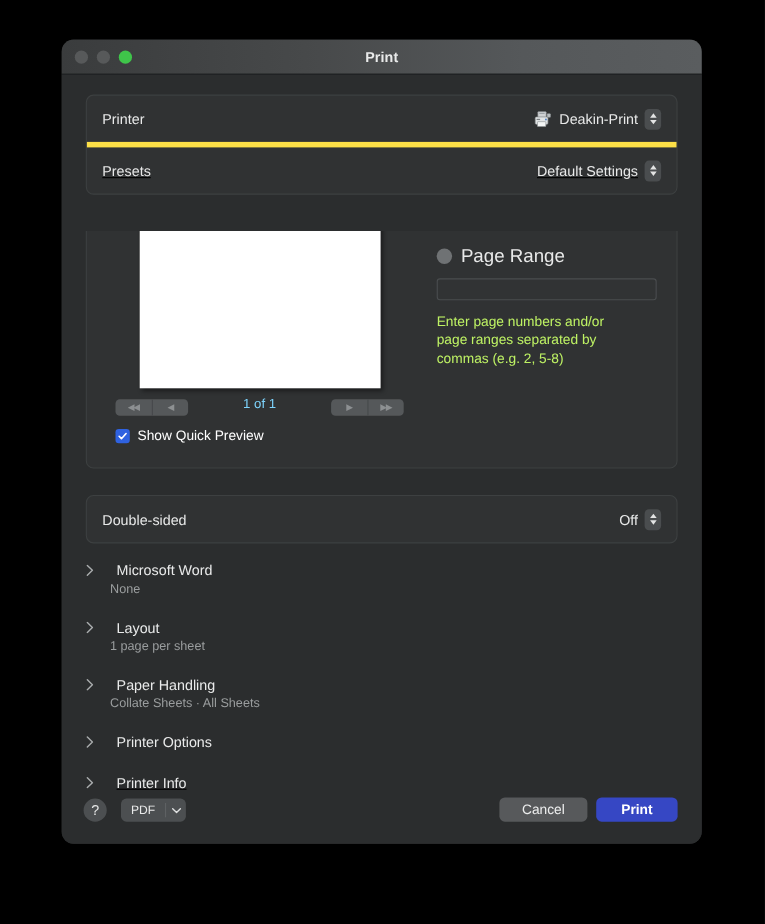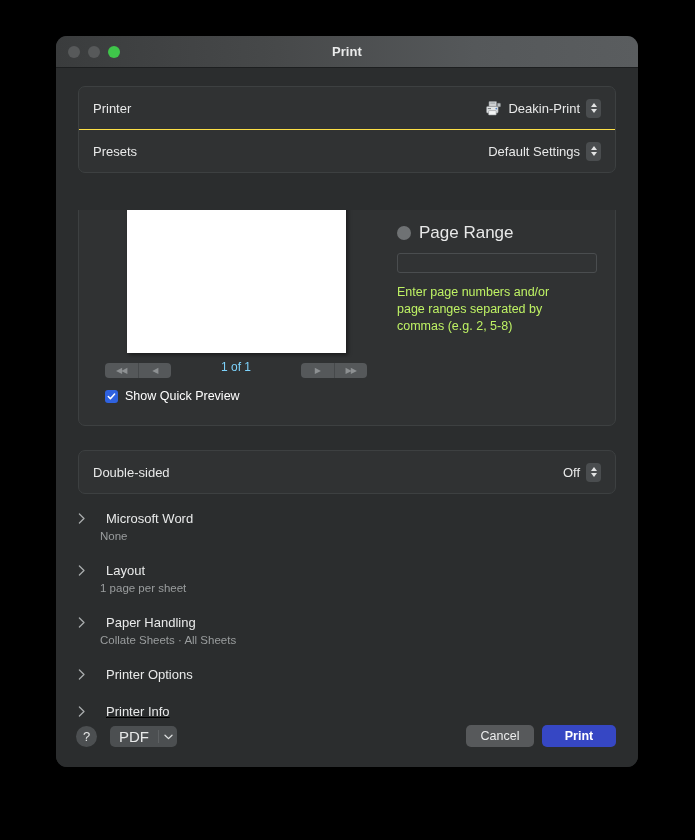--- a/index.html
+++ b/index.html
@@ -89,21 +89,22 @@
   }
   .pref-row {
     display: flex;
     align-items: center;
     justify-content: space-between;
     height: 42px;
     padding: 0 14px;
     text-align: right;
   }
   .pref-row + .pref-row {
-    border-top: 1px solid #fde047;
+    border-top: 5px solid #fde047;
+    text-decoration: underline;
   }
   .pref-label {
     font-size: 13px;
     color: #e8e9e9;
   }
   .pref-value {
     display: flex;
     align-items: center;
     gap: 6px;
     font-size: 13px;
@@ -347,40 +348,40 @@
     display: flex;
     align-items: stretch;
     background: #4c4f51;
     border-radius: 5px;
     overflow: hidden;
   }
   .pdf-label {
     display: flex;
     align-items: center;
     padding: 0 9px;
-    font-size: 15px;
+    font-size: 11px;
     color: #e8e9e9;
   }
   .pdf-div {
     width: 1px;
     background: #5e6163;
     margin: 4px 0;
   }
   .pdf-chev {
     display: flex;
     align-items: center;
     justify-content: center;
     width: 18px;
   }
 
   .cancel-btn {
     position: absolute;
     right: 104px;
     top: 21px;
-    width: 68px;
+    width: 80px;
     height: 22px;
     border-radius: 5px;
     background: #57595b;
     color: #eceded;
     font-size: 12.5px;
     display: flex;
     align-items: center;
     justify-content: center;
     margin-left: 16px;
   }

